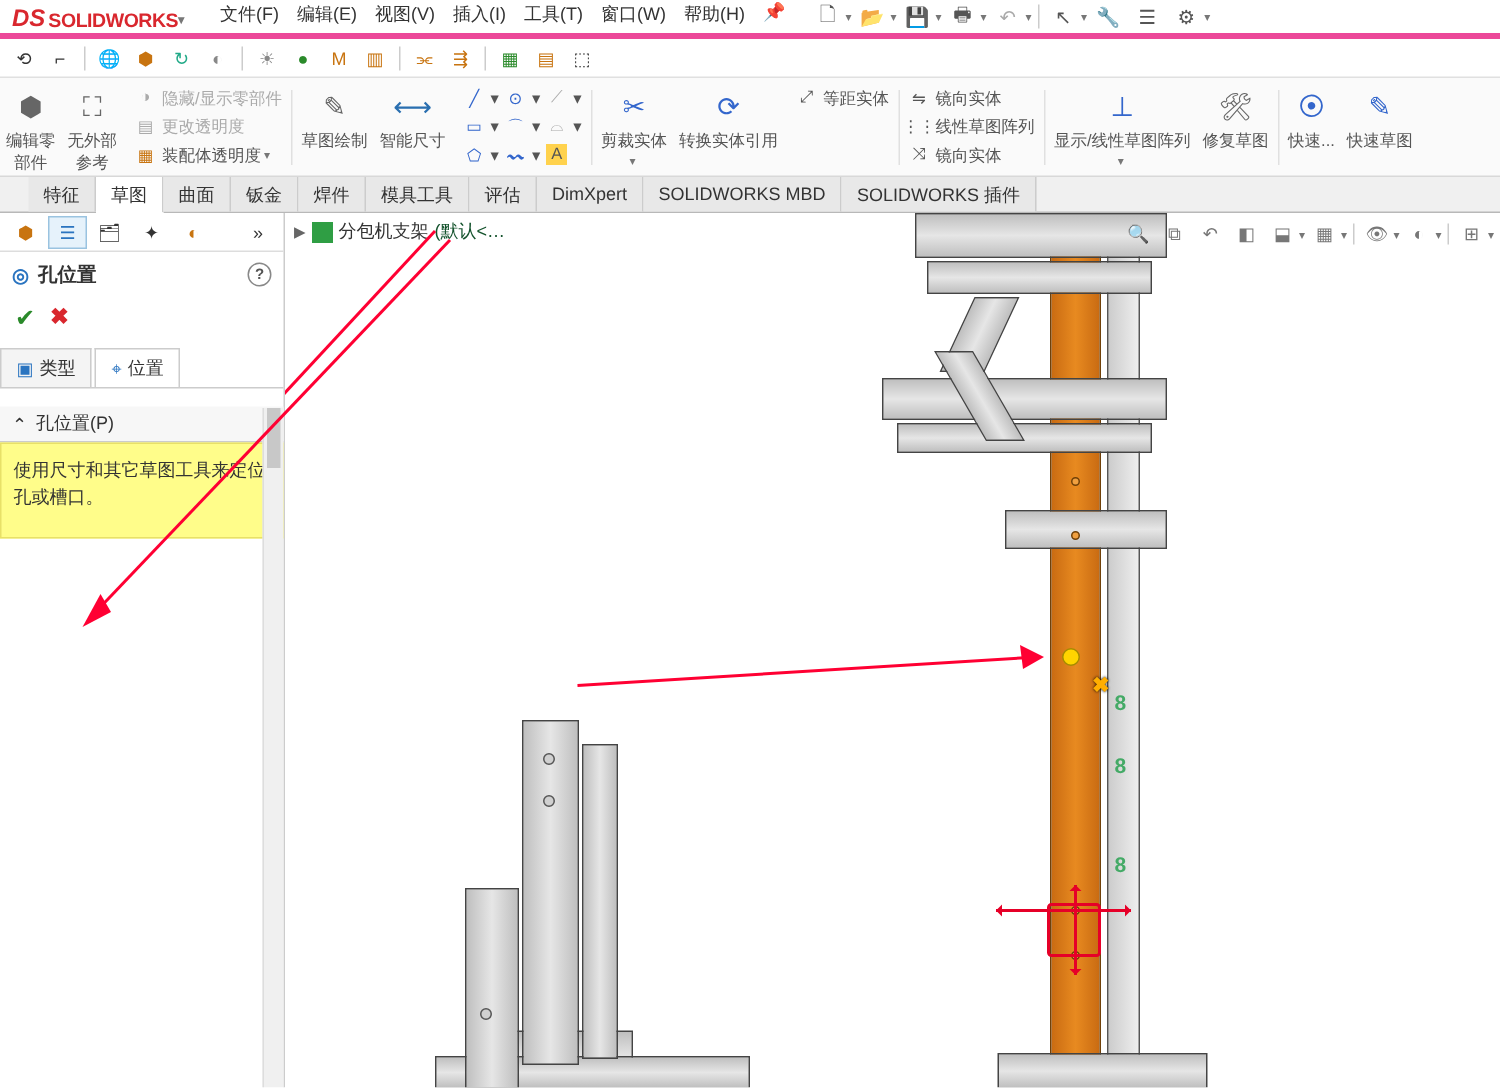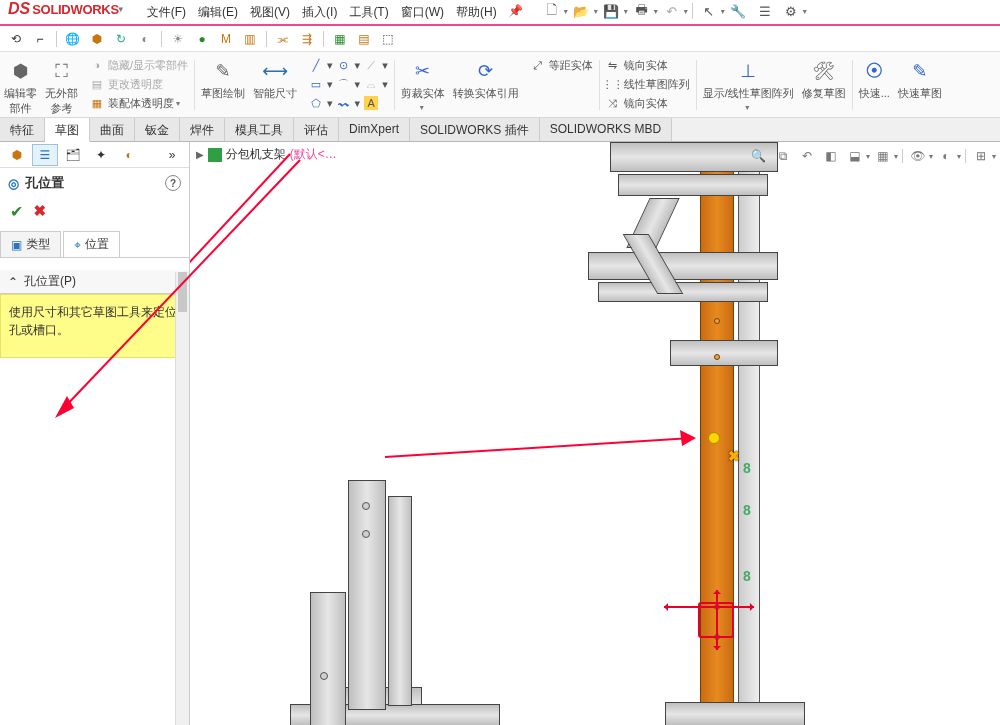--- a/index.html
+++ b/index.html
@@ -1,19 +1,19 @@
 <!DOCTYPE html>
 <html><head>
 <meta charset="utf-8">
 <style>
 * { margin:0; padding:0; box-sizing:border-box; font-family:"Microsoft YaHei","Segoe UI",sans-serif; }
 body { width:1000px; height:725px; background:#fff; overflow:hidden; position:relative; font-size:12px; color:#333; }
 
 
-.menubar { height:26px; display:flex; align-items:flex-start; background:#fff; border-bottom:2px solid #ec4899; }
+.menubar { height:26px; display:flex; align-items:flex-end; background:#fff; border-bottom:4px solid #ec4899; }
 .logo { display:flex; align-items:center; padding:0 8px; }
 .logo-ds { font-style:italic; font-weight:bold; color:#d9272e; font-size:16px; }
 .logo-sw { font-weight:bold; color:#d9272e; font-size:13px; margin-left:2px; letter-spacing:-0.3px; }
 .menu-items { display:flex; margin-left:8px; }
 .menu-items span { padding:4px 6px; cursor:pointer; font-size:12px; }
 .menu-pin { color:#007acc; padding:0 6px; font-size:14px; }
 .menu-quick { display:flex; align-items:center; margin-left:10px; gap:2px; }
 .qicon { width:24px; height:22px; display:flex; align-items:center; justify-content:center; color:#555; font-size:13px; cursor:pointer; }
 .qsep { width:1px; height:16px; background:#ccc; margin:0 2px; }
 .dropdown-arrow { font-size:8px; color:#777; margin-left:-2px; }
@@ -27,21 +27,21 @@
 .rib-label { font-size:11px; color:#555; margin-top:auto; }
 .rib-big { display:flex; flex-direction:column; align-items:center; gap:2px; cursor:pointer; padding:2px 4px; }
 .rib-big .icn { width:26px; height:26px; display:flex; align-items:center; justify-content:center; font-size:18px; color:#666; }
 .rib-sep { width:1px; height:50px; background:#e0e0e0; margin:4px 2px; }
 .rib-stack { display:flex; flex-direction:column; gap:1px; }
 .rib-row { display:flex; align-items:center; gap:4px; height:18px; font-size:11px; color:#555; cursor:pointer; padding:0 4px; }
 .rib-row .ri { width:14px; height:14px; display:inline-flex; align-items:center; justify-content:center; }
 .grey { color:#aaa; }
 
 
-.tabs { height:24px; display:flex; background:#f0f0f0; border-bottom:1px solid #b8b8b8; }
+.tabs { height:24px; display:flex; background:#f0f0f0; border-bottom:1px solid #b8b8b8;padding-left:19px; }
 .tab { padding:4px 10px; font-size:12px; border-right:1px solid #ccc; cursor:pointer; background:#e8e8e8; }
 .tab.active { background:#fff; border-bottom:1px solid #fff; margin-bottom:-1px; }
 
 
 .workarea { display:flex; height:calc(725px - 26px - 26px - 66px - 24px); }
 
 
 .leftpanel { width:190px; border-right:1px solid #ccc; display:flex; flex-direction:column; background:#fff; position:relative; }
 .lp-iconrow { height:26px; display:flex; align-items:center; padding:0 4px; gap:2px; border-bottom:1px solid #ddd; }
 .lp-iconrow .ic { width:26px; height:22px; display:flex; align-items:center; justify-content:center; cursor:pointer; border:1px solid transparent; }
@@ -269,22 +269,22 @@
 
 <div class="tabs">
   <div class="tab">特征</div>
   <div class="tab active">草图</div>
   <div class="tab">曲面</div>
   <div class="tab">钣金</div>
   <div class="tab">焊件</div>
   <div class="tab">模具工具</div>
   <div class="tab">评估</div>
   <div class="tab">DimXpert</div>
+  <div class="tab">SOLIDWORKS MBD</div>
   <div class="tab">SOLIDWORKS 插件</div>
-  <div class="tab">SOLIDWORKS MBD</div>
 </div>
 
 <div class="workarea">
 
   <div class="leftpanel">
     <div class="lp-iconrow">
       <span class="ic" style="color:#c87410">⬢</span>
       <span class="ic active" style="color:#2a74c0">☰</span>
       <span class="ic">🗂</span>
       <span class="ic">✦</span>
@@ -323,21 +323,21 @@
     <div class="lp-scroll">
         <div class="lp-scroll-thumb"></div>
       </div>
   </div>
 
   <div class="viewport">
     <div class="breadcrumb">
       <span class="bc-arrow">▶</span>
       <span class="bc-cube"></span>
       <span>分包机支架</span>
-      <span style="color:#ec4899">(默认&lt;…</span>
+      <span style="color:#14532d">(默认&lt;…</span>
     </div>
     <div class="vp-toolbar">
       <span class="ic">🔍</span>
       <span class="ic">⧉</span>
       <span class="ic">↶</span>
       <span class="ic">◧</span>
       <span class="ic">⬓</span>
         <span class="dropdown-arrow">▾</span>
       <span class="ic">▦</span>
         <span class="dropdown-arrow">▾</span>

